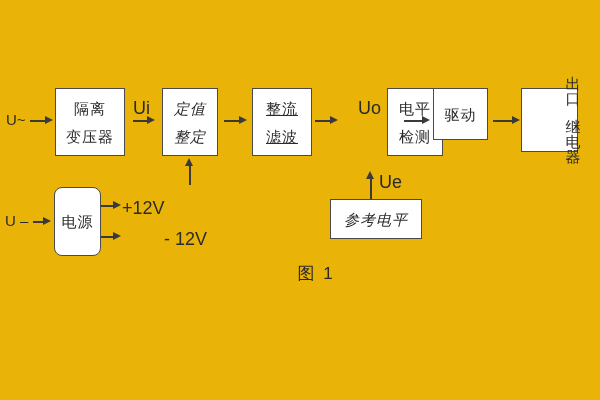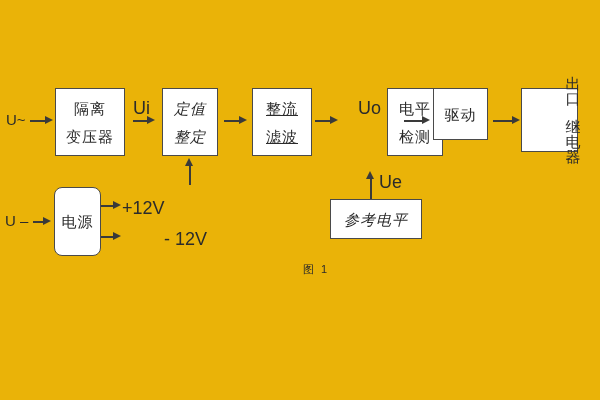--- a/index.html
+++ b/index.html
@@ -61,21 +61,21 @@
     position: absolute;
     top: -8px;
     left: -3.6px;
     width: 0; height: 0;
     border-bottom: 8px solid #3a3a3a;
     border-left: 4.3px solid transparent;
     border-right: 4.3px solid transparent;
   }
   .caption {
     position: absolute;
-    font-size: 11px;
+    font-size: 17px;
     color: #2b2b2b;
     letter-spacing: 2px;
     text-align: center;
   }
   
   #b-iso   { left: 55px;  top: 88px;  width: 70px; height: 68px; }
   #b-set   { left: 162px; top: 88px;  width: 56px; height: 68px; font-style: italic; }
   #b-rect  { left: 252px; top: 88px;  width: 60px; height: 68px; text-decoration: underline; }
   #b-level { left: 342px; top: 88px;  width: 56px; height: 68px; margin-left: 45px; }
   #b-drive { left: 433px; top: 88px;  width: 55px; height: 52px; }

